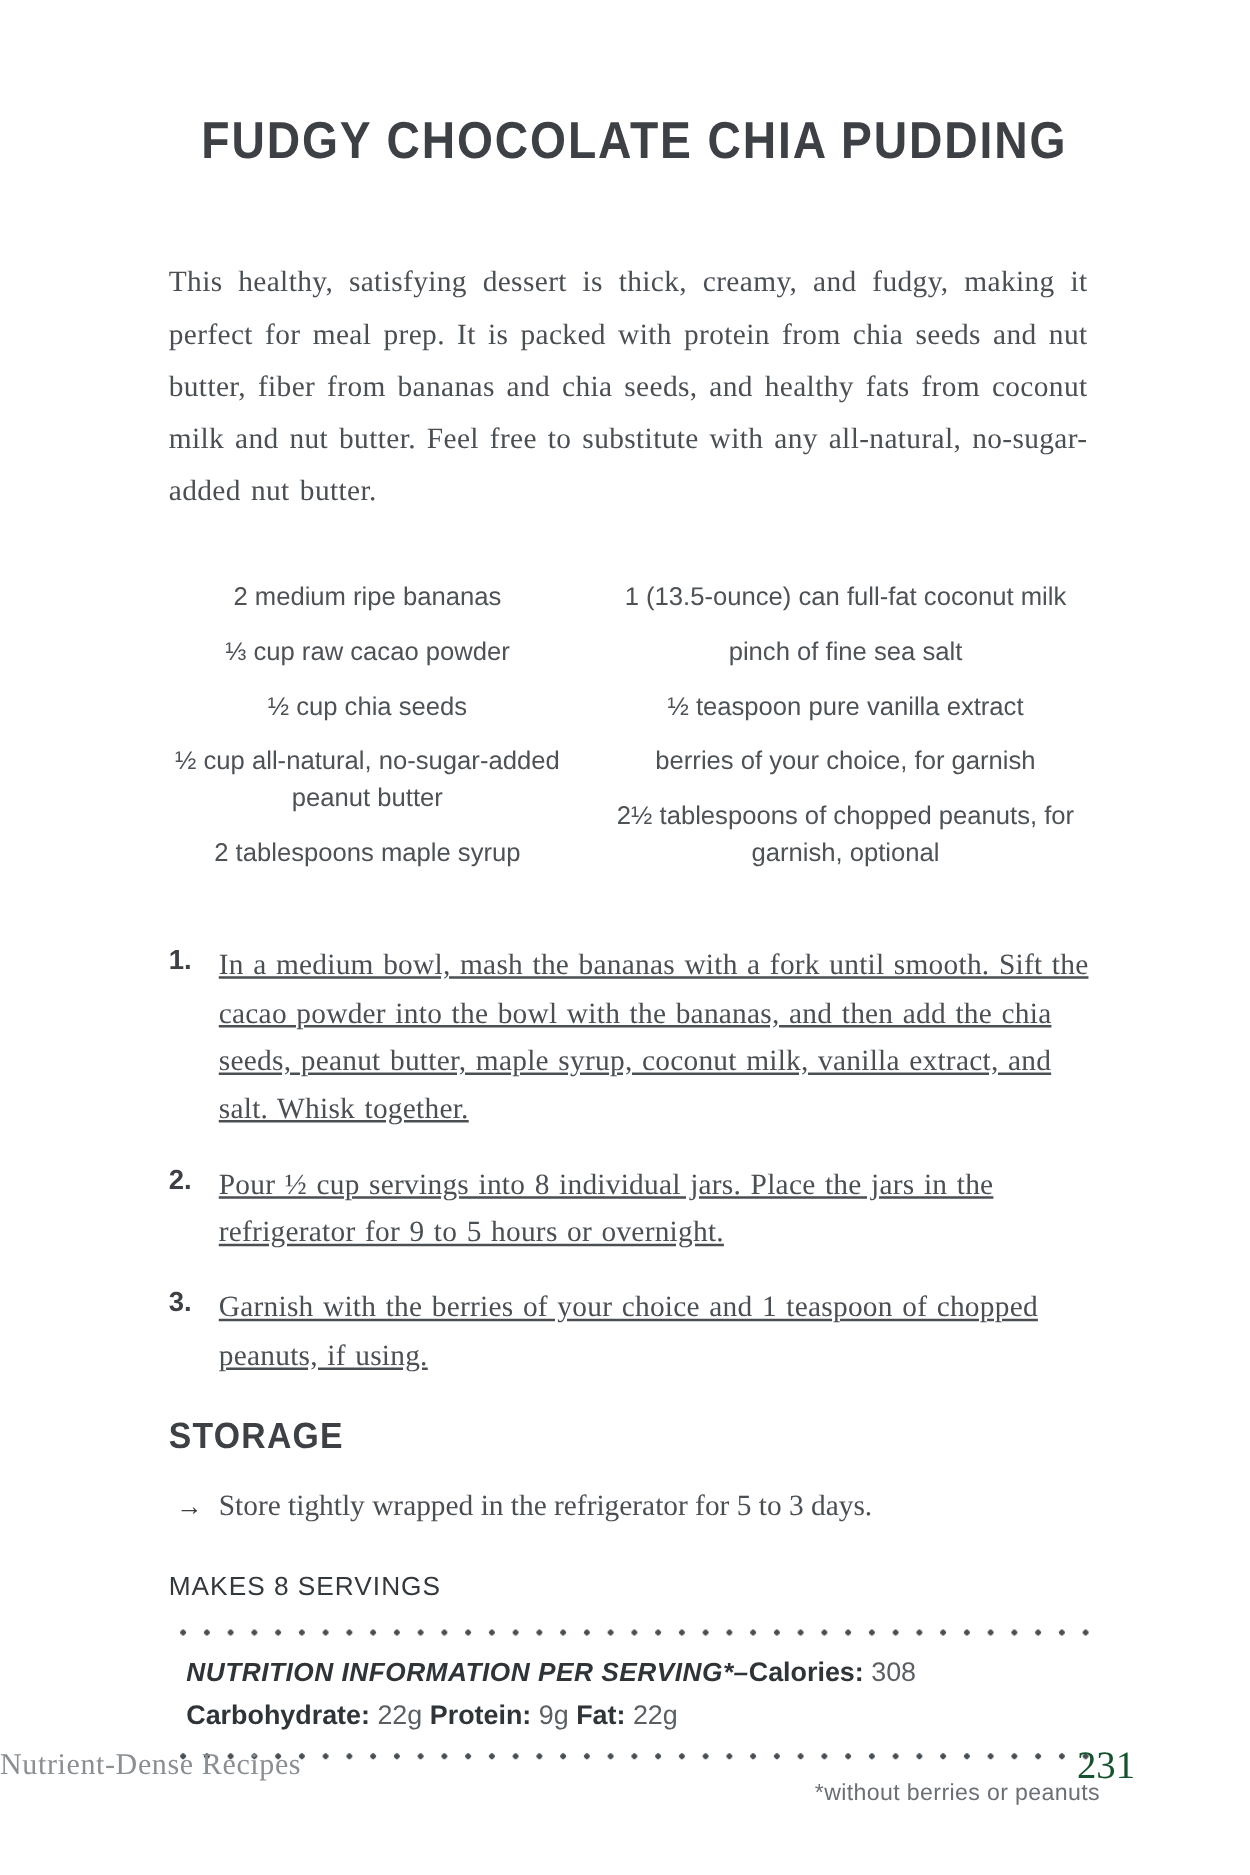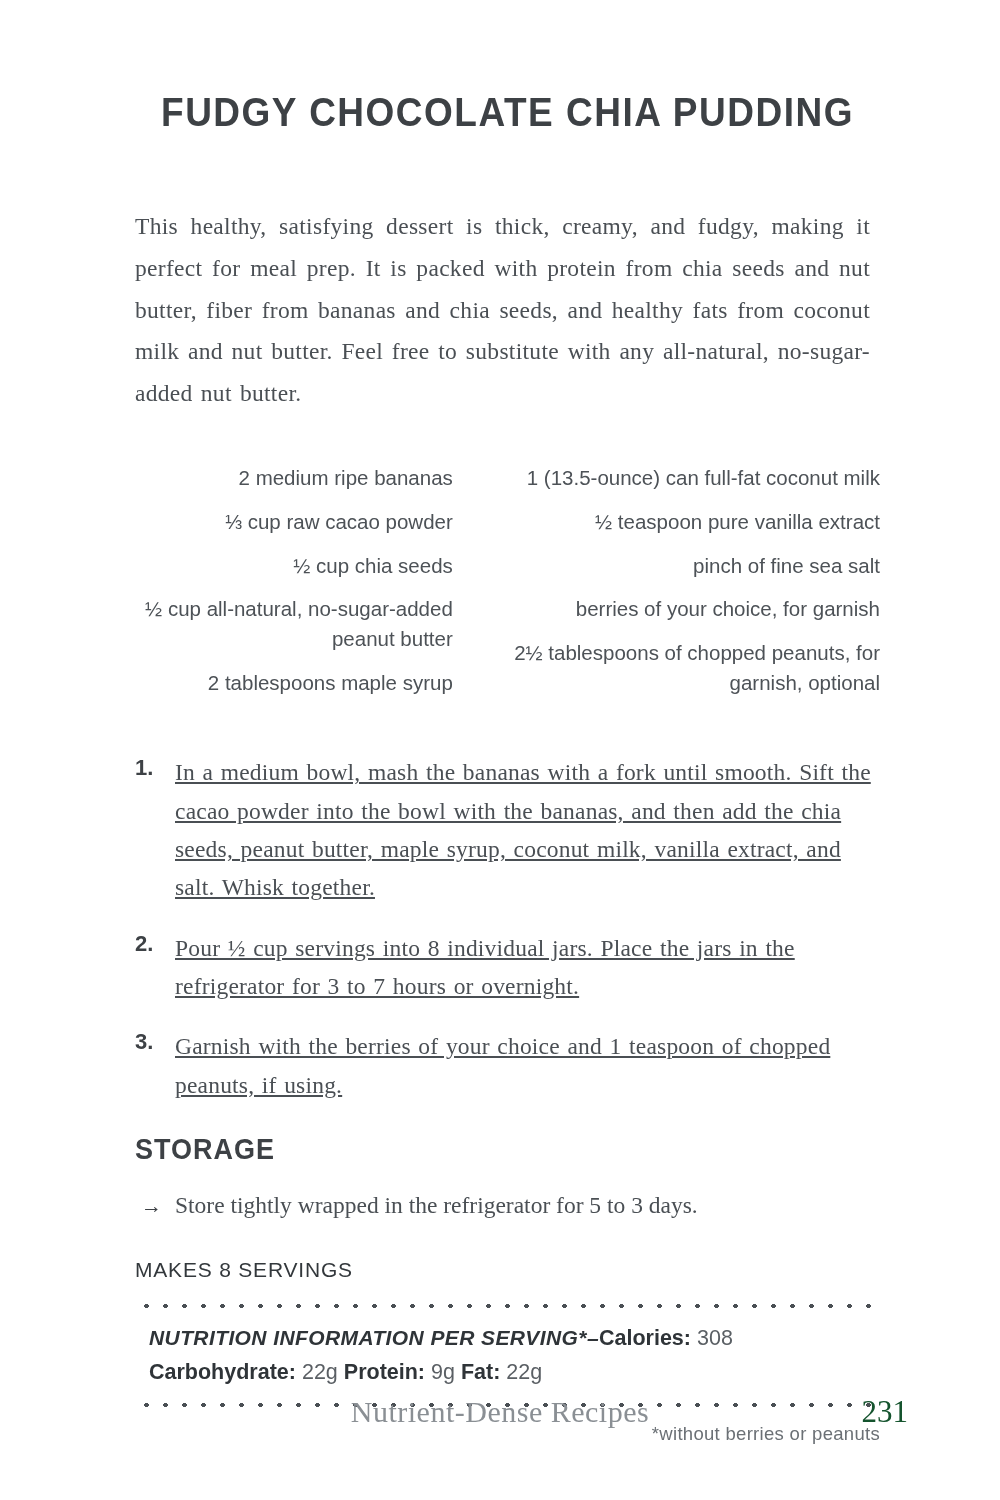--- a/index.html
+++ b/index.html
@@ -40,21 +40,21 @@
     padding-right: 10px;
   }
 
   
   .ingredients {
     display: flex;
     margin-bottom: 42px;
     font-family: "Liberation Sans", sans-serif;
     color: #4d5257;
   }
-  .ing-col { text-align: right; }
+  .ing-col { text-align: center; }
   .ing-col.left  { width: 44%; padding-right: 10px; }
   .ing-col.right { width: 56%; padding-left: 10px; }
   .ing-item {
     font-size: 20.5px;
     line-height: 1.45;
     margin-bottom: 14px;
   }
 
   
   .steps { margin-bottom: 30px; }
@@ -156,22 +156,22 @@
   }
 
   
   .footer {
     position: absolute;
     left: 0; right: 0;
     bottom: 68px;
     height: 40px;
   }
   .footer-center {
-    text-align: center;
-    font-size: 30px;
+    text-align: left;
+    font-size: 24px;
     color: #8a8f94;
     letter-spacing: 0.5px;
     line-height: 40px;
   }
   .footer-page {
     position: absolute;
     right: 92px; top: 0;
     font-size: 31px;
     color: #14532d;
     line-height: 40px;
@@ -189,35 +189,35 @@
   <div class="ingredients">
     <div class="ing-col left">
       <div class="ing-item">2 medium ripe bananas</div>
       <div class="ing-item">⅓ cup raw cacao powder</div>
       <div class="ing-item">½ cup chia seeds</div>
       <div class="ing-item">½ cup all-natural, no-sugar-added peanut butter</div>
       <div class="ing-item">2 tablespoons maple syrup</div>
     </div>
     <div class="ing-col right">
       <div class="ing-item">1 (13.5-ounce) can full-fat coconut milk</div>
+      <div class="ing-item">pinch of fine sea salt</div>
       <div class="ing-item">½ teaspoon pure vanilla extract</div>
-      <div class="ing-item">pinch of fine sea salt</div>
       <div class="ing-item">berries of your choice, for garnish</div>
       <div class="ing-item">2½ tablespoons of chopped peanuts, for garnish, optional</div>
     </div>
   </div>
 
   <div class="steps">
     <div class="step">
       <span class="step-num">1.</span>
       <span class="step-text">In a medium bowl, mash the bananas with a fork until smooth. Sift the cacao powder into the bowl with the bananas, and then add the chia seeds, peanut butter, maple syrup, coconut milk, vanilla extract, and salt. Whisk together.</span>
     </div>
     <div class="step">
       <span class="step-num">2.</span>
-      <span class="step-text">Pour ½ cup servings into 8 individual jars. Place the jars in the refrigerator for 3 to 7 hours or overnight.</span>
+      <span class="step-text">Pour ½ cup servings into 8 individual jars. Place the jars in the refrigerator for 9 to 5 hours or overnight.</span>
     </div>
     <div class="step">
       <span class="step-num">3.</span>
       <span class="step-text">Garnish with the berries of your choice and 1 teaspoon of chopped peanuts, if using.</span>
     </div>
   </div>
 
   <h2 class="storage-heading">STORAGE</h2>
   <div class="storage-item">
     <span class="storage-arrow">→</span>

